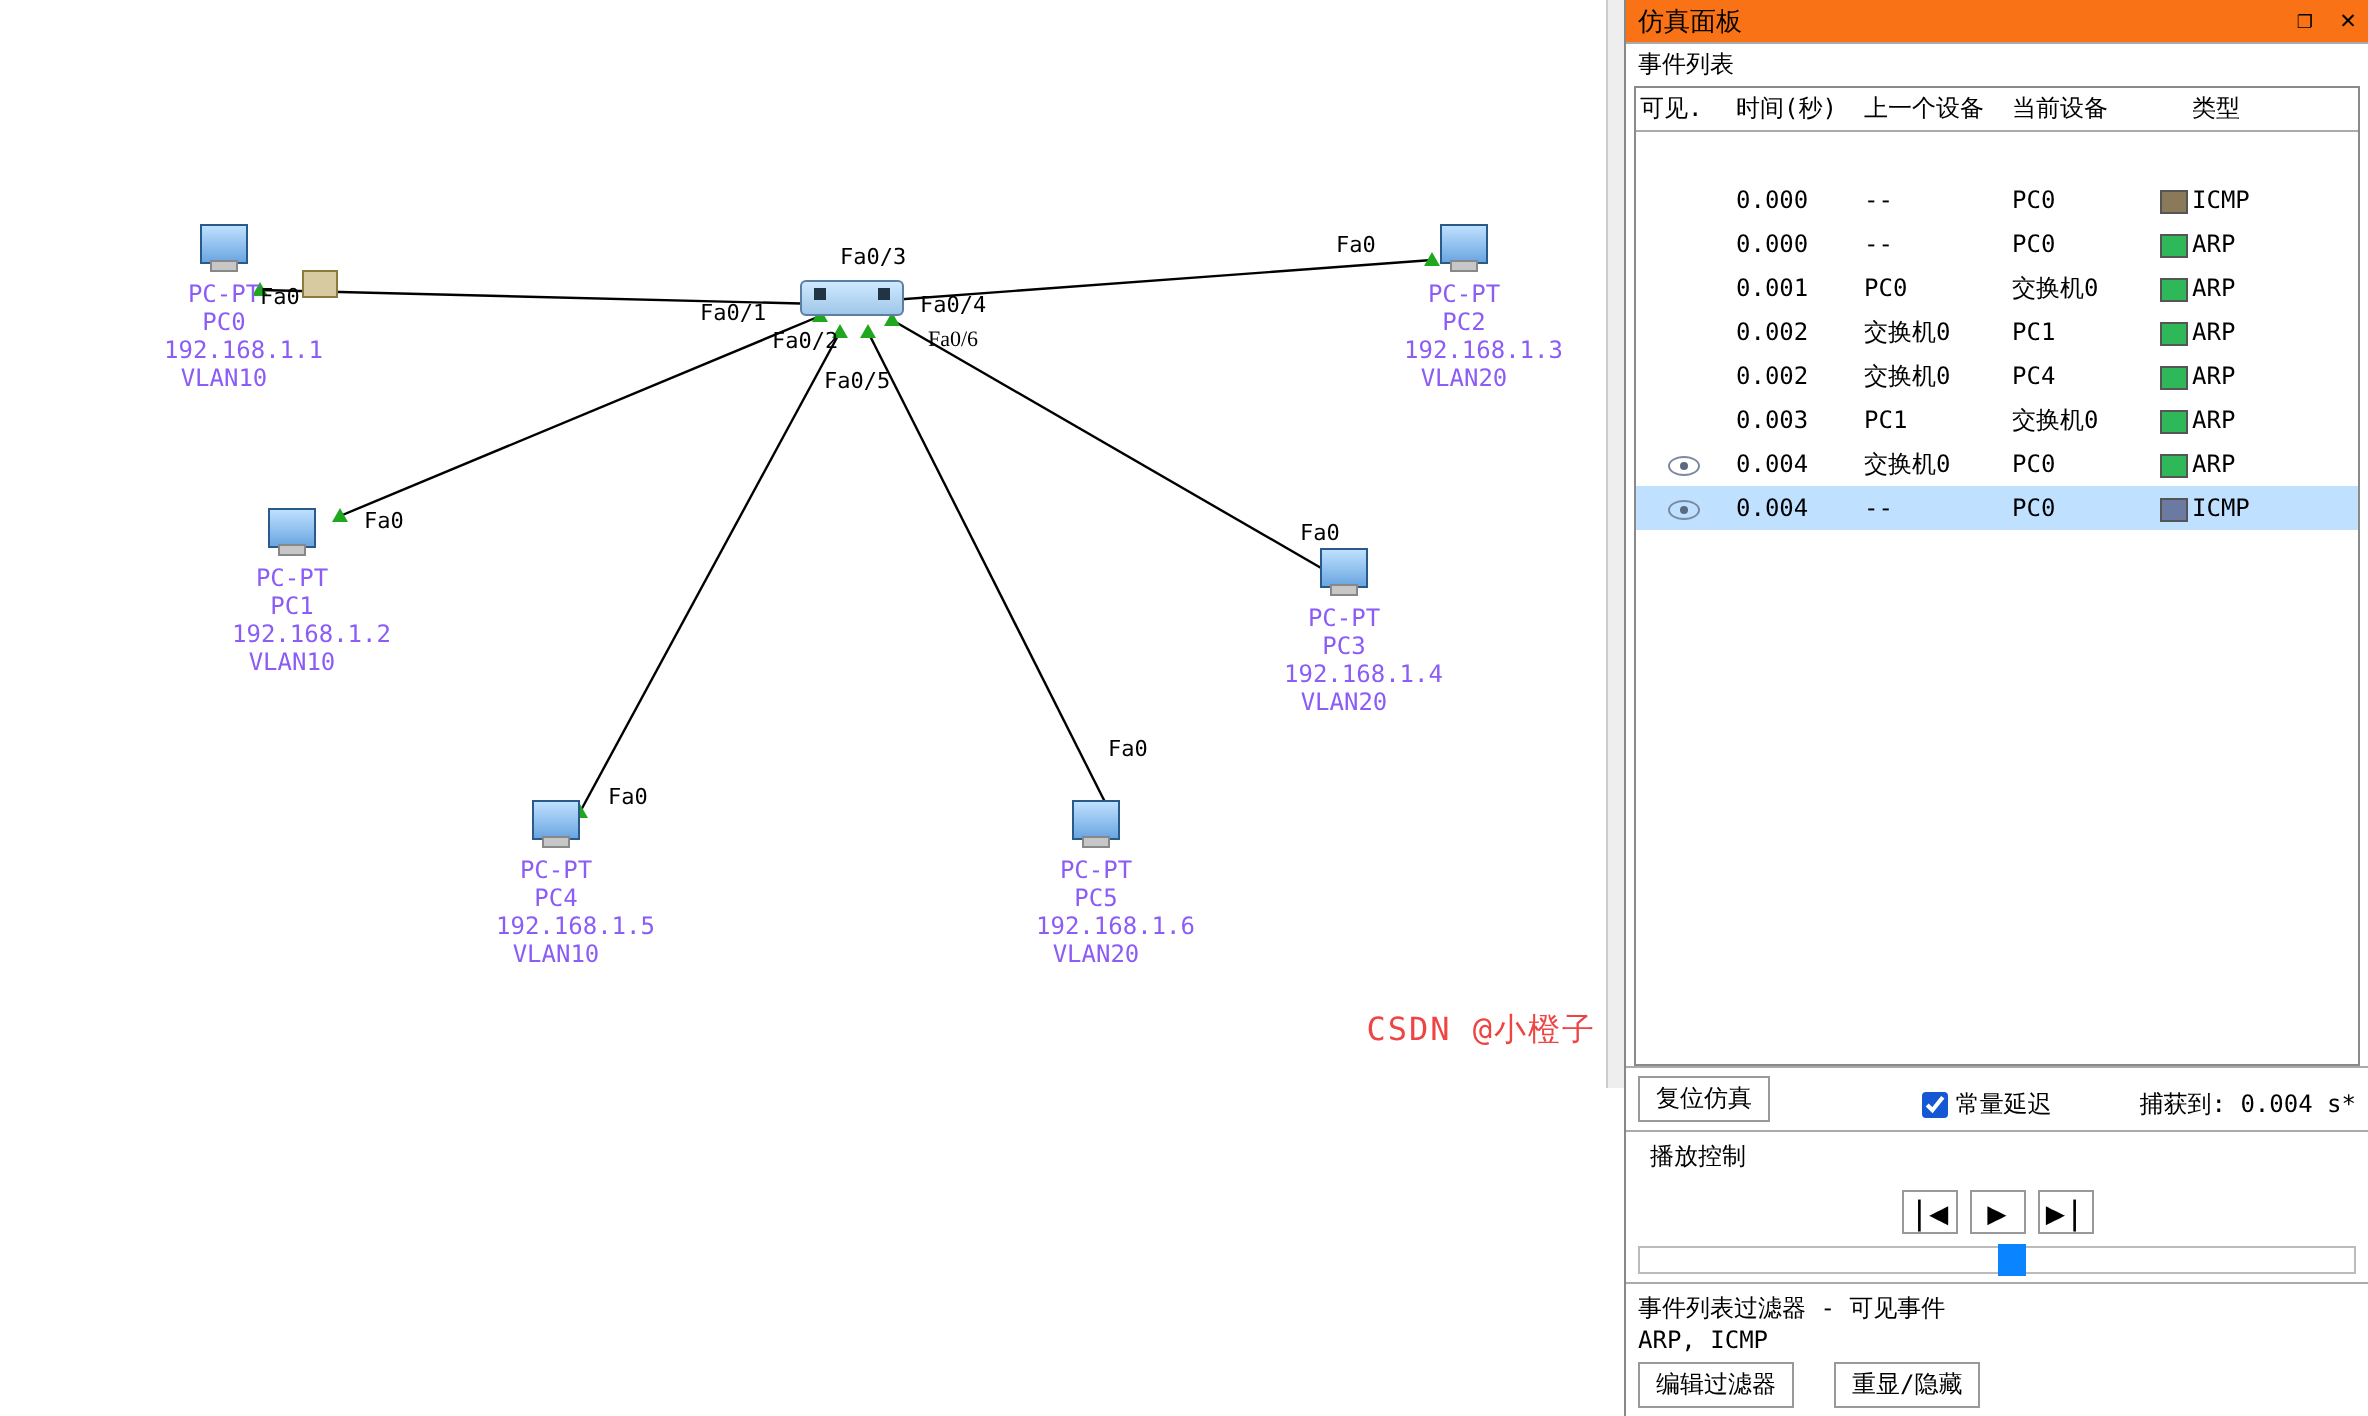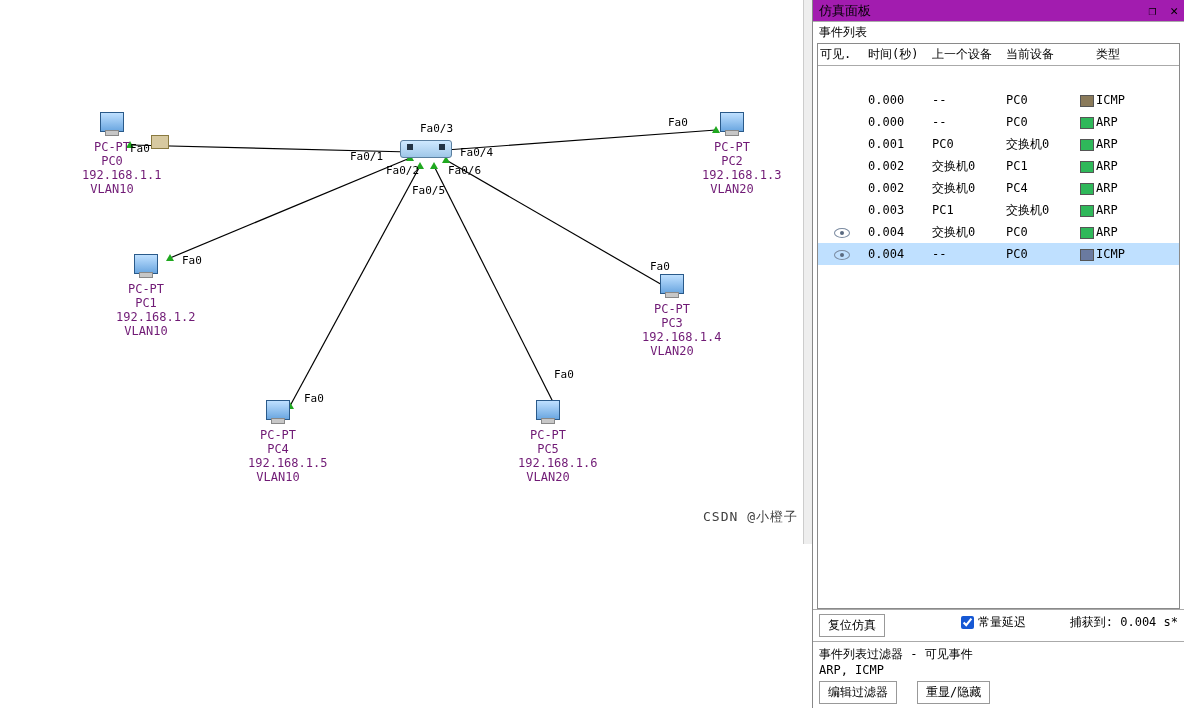--- a/index.html
+++ b/index.html
@@ -5,69 +5,69 @@
 * { box-sizing: border-box; margin: 0; padding: 0; font-family: "SimSun", "Microsoft YaHei", monospace; }
 html, body { width: 1184px; height: 708px; overflow: hidden; background: #fff; }
 
 .root { display: flex; width: 100%; height: 100%; }
 
 
 .canvas-wrap { position: relative; width: 812px; height: 544px; background: #fff; }
 .canvas-wrap::after { content:""; position:absolute; top:0; right:0; width:8px; height:100%; background:#eee; border-left:1px solid #ccc; }
 .scrollthumb { position:absolute; right:1px; top:2px; width:6px; height:120px; background:#bdbdbd; border-radius:3px; }
 
-.node { position:absolute; width:60px; text-align:center; font-size:12px; color:#701a75; }
+.node { position:absolute; width:60px; text-align:center; font-size:12px; color:#8b5cf6; }
 .node .mon { position:relative; width:24px; height:20px; margin:0 auto; background:linear-gradient(#bfe0ff,#6aa6e0); border:1px solid #2a5a8a; }
 .node .mon::after { content:""; position:absolute; left:4px; right:4px; bottom:-5px; height:4px; background:#c7c7c7; border:1px solid #888; }
 .node .lbl { margin-top:8px; line-height:14px; white-space:nowrap; }
 .node .lbl span { display:block; }
 
 .switch { position:absolute; text-align:center; }
 .switch .swicon { width:52px; height:18px; margin:0 auto; background:linear-gradient(#cfe9ff,#9fc7e8); border:1px solid #5a7fa0; border-radius:3px; position:relative; }
 .switch .swicon::before,.switch .swicon::after{content:"";position:absolute;top:3px;width:6px;height:6px;background:#234;}
 .switch .swicon::before{left:6px}.switch .swicon::after{right:6px}
 
 .portlbl { position:absolute; font-size:11px; color:#000; white-space:nowrap; }
 .envmark { position:absolute; width:18px; height:14px; background:#d7c9a0; border:1px solid #8a7a40; }
 .eye { width:16px; height:10px; border:1px solid #7a8aa0; border-radius:50%; display:inline-block; vertical-align:middle; position:relative; }
 .eye::after{content:"";position:absolute;left:5px;top:2px;width:4px;height:4px;border-radius:50%;background:#5a6a80;}
 
 svg.wires { position:absolute; left:0; top:0; width:812px; height:708px; pointer-events:none; }
 .gdot { fill:#1fa81f; }
 
 
 .panel { width:372px; height:708px; display:flex; flex-direction:column; border-left:1px solid #888; background:#fff; }
-.panel-title { display:flex; align-items:center; justify-content:space-between; padding:2px 6px; font-size:13px; background:#a21caf; border-bottom:1px solid #aaa; height:22px; }
+.panel-title { display:flex; align-items:center; justify-content:space-between; padding:2px 6px; font-size:13px; background:#f97316; border-bottom:1px solid #aaa; height:22px; }
 .panel-title .icons span { margin-left:6px; cursor:pointer; }
 .section-lbl { font-size:12px; padding:2px 6px; }
 
 .eventbox { border:1px solid #8a8a8a; margin:0 4px; flex:1; display:flex; flex-direction:column; min-height:0;gap:23px; }
 .eventhead, .eventrow { display:grid; grid-template-columns:48px 64px 74px 74px 16px 46px; align-items:center; font-size:12px; height:22px; }
 .eventhead { border-bottom:1px solid #aaa; }
 .eventhead div { padding:0 2px; }
 .eventrows { overflow:auto; }
 .eventrow div { padding:0 2px; }
 .eventrow .vis { text-align:center; }
 .chip { width:14px; height:12px; display:inline-block; border:1px solid #555; vertical-align:middle; }
 .eventrow.sel { background:#bfe0ff; }
 
-.simbar { display:flex; align-items:flex-start; justify-content:space-between; padding:4px 6px; font-size:12px; border-top:1px solid #aaa; }
+.simbar { display:flex; align-items:flex-end; justify-content:space-between; padding:4px 6px; font-size:12px; border-top:1px solid #aaa; }
 .simbar label { display:flex; align-items:center; gap:4px;margin-left:32px; }
 .simbar input[type=checkbox]{accent-color:#1658d4;}
 .btn { background:#fff; border:1px solid #999; padding:2px 8px; font-size:12px; cursor:pointer; }
 
 .playbox { border-top:1px solid #aaa; padding:2px 6px; }
 .playctrls { display:flex; justify-content:center; gap:6px; padding:6px 0; }
 .pbtn { width:28px; height:22px; border:1px solid #999; background:#fff; display:flex; align-items:center; justify-content:center; cursor:pointer; }
 .slider { position:relative; height:14px; border:1px solid #bbb; margin-bottom:2px; }
 .slider .thumb { position:absolute; top:-2px; width:14px; height:16px; background:#0a84ff; }
 
 .filterbox { border-top:1px solid #aaa; padding:4px 6px; font-size:12px; }
 .filterbtns { display:flex; gap:20px; justify-content:flex-start; padding:4px 0 0; }
-.watermark { position:absolute; right:14px; bottom:18px; font-size:13px; color:#404040; letter-spacing:1px; pointer-events:none; }
+.watermark { position:absolute; right:14px; bottom:18px; font-size:16px; color:#ef4444; letter-spacing:1px; pointer-events:none; }
 </style>
 </head>
 <body>
 
 <div class="root">
 
   <div class="canvas-wrap">
     <div class="scrollthumb"></div>
 
     <svg class="wires">
@@ -97,21 +97,21 @@
 
     <div class="switch" style="left:400px;top:140px;">
       <div class="swicon"></div>
     </div>
 
     <div id="portlabels">
         <div class="portlbl" style="left: 420px; top: 122px;">Fa0/3</div>
         <div class="portlbl" style="left: 350px; top: 150px;">Fa0/1</div>
         <div class="portlbl" style="left: 460px; top: 146px;">Fa0/4</div>
         <div class="portlbl" style="left: 386px; top: 164px;">Fa0/2</div>
-        <div class="portlbl" style="left: 448px; top: 164px;">Fa0/6</div>
+        <div class="portlbl" style="left: 464px; top: 164px; font-family: Liberation Serif, serif;">Fa0/6</div>
         <div class="portlbl" style="left: 412px; top: 184px;">Fa0/5</div>
       </div>
     <div id="pcnodes">
         <div class="node" style="left: 82px; top: 112px;">
           <div class="mon"></div>
     <div class="lbl">
     <span>PC-PT</span>
             <span>PC0</span>
             <span>192.168.1.1</span>
             <span>VLAN10</span>
@@ -266,20 +266,31 @@
       <button class="btn">复位仿真</button>
       <label>
         <input type="checkbox" checked="" style="">
         <span>常量延迟</span>
       </label>
       <span>
         <span>捕获到: </span><span>0.004 s*</span>
       </span>
     </div>
 
+    <div class="playbox">
+      <div class="section-lbl">播放控制</div>
+      <div class="playctrls">
+        <div class="pbtn">|◀</div>
+        <div class="pbtn">▶</div>
+        <div class="pbtn">▶|</div>
+      </div>
+      <div class="slider">
+        <div class="thumb" style="left:50%"></div>
+      </div>
+    </div>
 
     <div class="filterbox">
       <div>事件列表过滤器 - 可见事件</div>
       <div>ARP, ICMP</div>
       <div class="filterbtns">
         <button class="btn">编辑过滤器</button>
         <button class="btn">重显/隐藏</button>
       </div>
     </div>
   </div>

